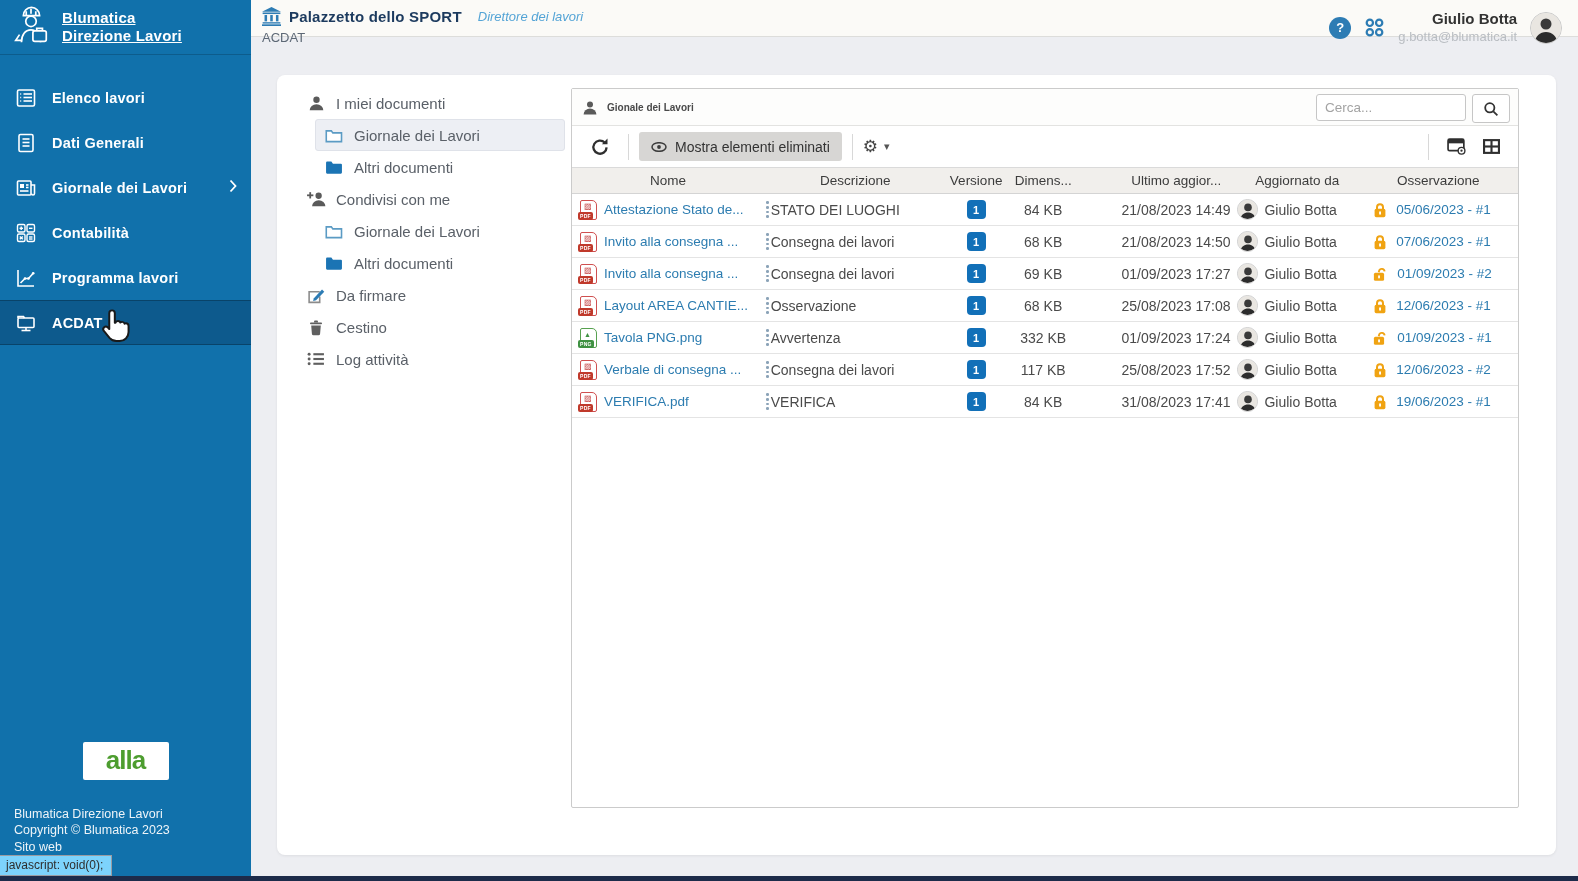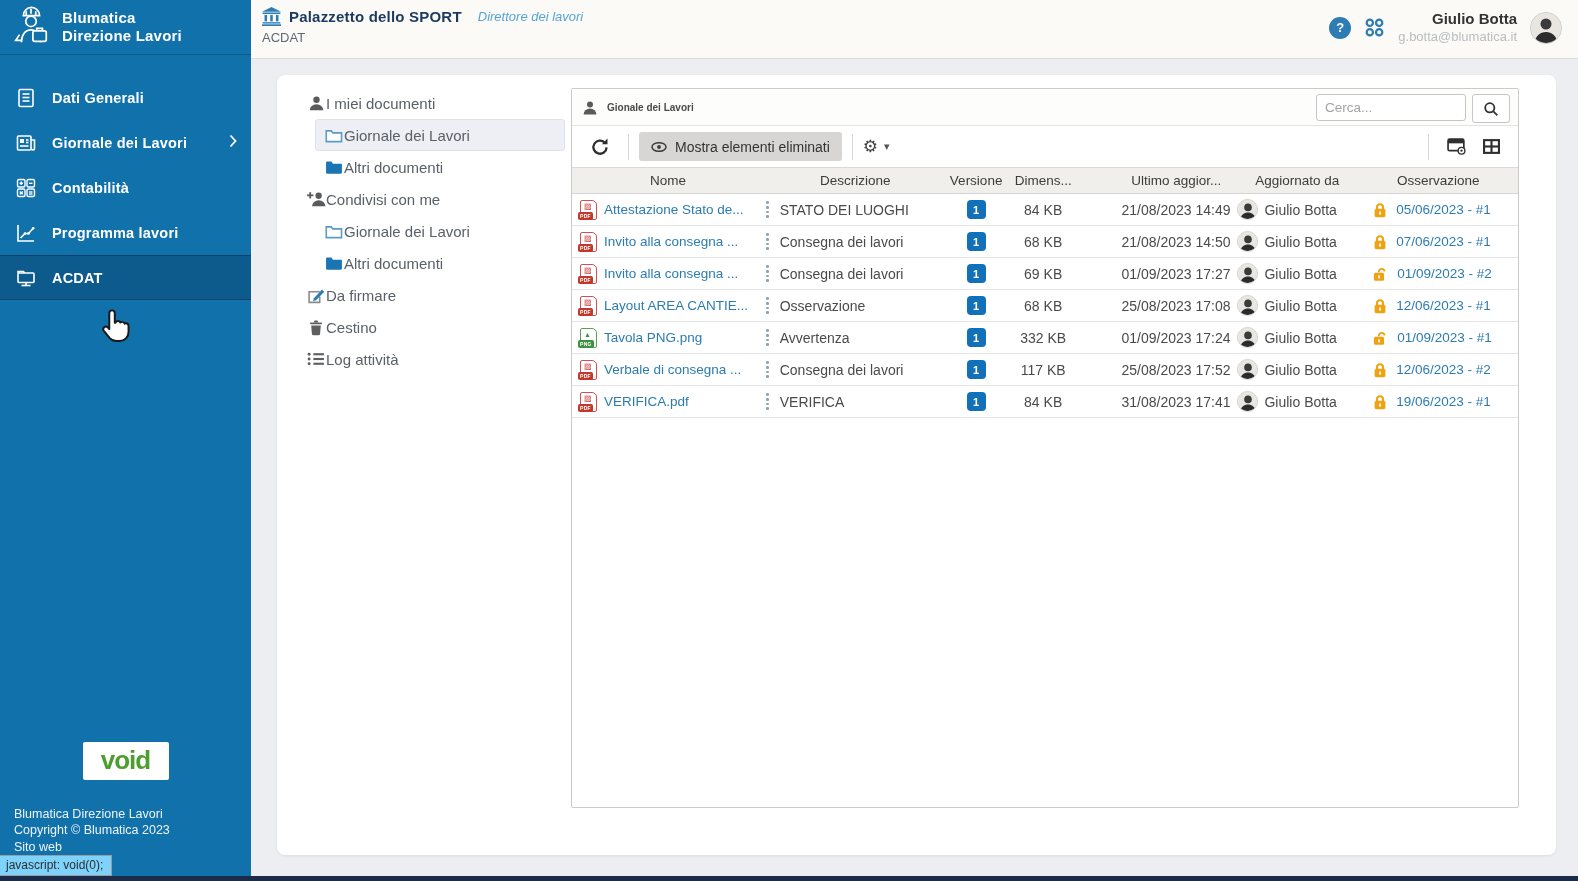--- a/index.html
+++ b/index.html
@@ -1,58 +1,58 @@
 <!DOCTYPE html>
 <html><head>
 <meta charset="utf-8">
 <style>
   * { margin:0; padding:0; box-sizing:border-box; }
   body { font-family:"Liberation Sans", sans-serif; }
   .page { position:relative; width:1578px; height:881px; background:#edeef2; overflow:hidden; }
 
   
   .sidebar { position:absolute; left:0; top:0; bottom:0; width:251px; background:#1171ab; color:#fff; z-index:5; }
-  .brand { display:flex; align-items:center; gap:10px; height:55px; padding:6px 10px; border-bottom:1px solid rgba(0,0,0,.18); }
+  .brand { display:flex; align-items:center; gap:10px; height:55px; padding:6px 10px; border-bottom:1px solid rgba(0,0,0,.18);text-decoration:underline; }
   .brand-logo { width:42px; height:42px; flex:0 0 auto; }
   .brand-txt { line-height:1.2; }
   .brand-l1 { font-size:15px; font-weight:600; letter-spacing:.2px; }
   .brand-l2 { font-size:15px; font-weight:800; letter-spacing:.2px; }
   .side-nav { margin-top:20px; }
   .side-item { position:relative; display:flex; align-items:center; gap:14px; height:45px; padding-left:14px; font-size:14.5px; font-weight:700; letter-spacing:.2px; cursor:pointer; }
   .side-item .s-ico { width:24px; height:24px; display:flex; align-items:center; justify-content:center; flex:0 0 auto; }
   .side-item.active { background:#0d5a8d; box-shadow:inset 0 1px 0 rgba(0,0,0,.25), inset 0 -1px 0 rgba(0,0,0,.25); }
   .side-item .chev { position:absolute; right:14px; top:14px; }
   .side-footer { position:absolute; left:0; right:0; bottom:26px; }
   .igen-box { width:86px; height:38px; margin:0 auto 26px auto; background:#fff; border-radius:2px; display:flex; align-items:center; justify-content:center; font-size:26px; font-weight:800; color:#4d9d2f; letter-spacing:-1px; }
   .side-lines { padding-left:14px; font-size:12.5px; color:#eef4f8; line-height:1.32; }
   .side-lines .lnk { cursor:pointer; }
   .status-tip { position:absolute; left:0; bottom:5px; z-index:60; background:#7dd3fc; border:1px solid #9b9ba1; border-left:none; color:#2e2e2e; font-size:12px; padding:2px 8px 3px 6px; }
   .bottom-strip { position:absolute; left:0; right:0; bottom:0; height:5px; background:#1d2b4a; z-index:55; }
 
   
-  .topbar { position:absolute; left:251px; right:0; top:0; height:59px; background:#fbfaf7; border-bottom:1px solid #dddddb; z-index:4; }
+  .topbar { position:absolute; left:251px; right:0; top:0; height:37px; background:#fbfaf7; border-bottom:1px solid #dddddb; z-index:4; }
   .tb-left { position:absolute; left:11px; top:7px; }
   .tb-row1 { display:flex; align-items:center; gap:8px; }
   .proj-name { font-size:15px; font-weight:800; color:#1c3a5e; letter-spacing:.2px; }
   .proj-role { font-size:13px; font-style:italic; color:#54a4d6; margin-left:8px; }
   .tb-crumb { margin-top:4px; font-size:13px; color:#5d6875; }
   .tb-right { position:absolute; right:16px; top:0; height:55px; display:flex; align-items:center; gap:13px; }
   .help-circle { width:22px; height:22px; border-radius:50%; background:#2d7cb4; color:#fff; font-size:13px; font-weight:800; display:flex; align-items:center; justify-content:center; cursor:pointer; }
   .apps-ico { cursor:pointer; display:flex; }
   .user-block { text-align:right; line-height:1.25; }
   .user-name { font-size:15px; font-weight:800; color:#333; }
   .user-mail { font-size:13px; color:#b9bdc2; }
   .avatar-lg { width:32px; height:32px; border-radius:50%; background:#eee; border:1px solid #c9c9c9; overflow:hidden; cursor:pointer; flex:0 0 auto; }
 
   
   .main-panel { position:absolute; left:277px; top:75px; width:1279px; height:780px; background:#fff; border-radius:8px; box-shadow:0 1px 3px rgba(0,0,0,.07); z-index:3; }
 
   
   .tree { position:absolute; left:20px; top:12px; width:268px; }
-  .tree-item { display:flex; align-items:center; height:32px; font-size:15px; color:#5a6068; cursor:pointer; border:1px solid transparent; border-radius:3px; padding:0 8px; }
+  .tree-item { display:flex; align-items:center; gap:10px; height:32px; font-size:15px; color:#5a6068; cursor:pointer; border:1px solid transparent; border-radius:3px; padding:0 8px; }
   .tree-item .t-ico { width:20px; display:flex; justify-content:center; flex:0 0 auto; }
   .tree-item.lvl1 { margin-left:18px; }
   .tree-item.selected { background:#edeff4; border-color:#dfe2e9; }
 
   
   .tbl-panel { position:absolute; left:294px; top:13px; width:948px; height:720px; border:1px solid #cbcbcb; border-radius:2px; background:#fff; }
   .panel-head { position:relative; height:37px; border-bottom:1px solid #e3e3e1; display:flex; align-items:center; gap:9px; padding:0 10px; background:#fdfdfc; }
   .panel-title { font-size:10px; color:#4a4a4a;font-weight:bold; }
   .search-wrap { position:absolute; right:8px; top:5px; display:flex; gap:6px; }
   .search-input { width:150px; height:27px; border:1px solid #c6c6c6; border-radius:3px; font-size:13.5px; padding:0 8px; color:#444; font-family:"Liberation Sans",sans-serif; }
@@ -67,21 +67,21 @@
   .toolbar .spacer { flex:1; }
 
   
   .thead { display:flex; height:27px; background:#f1efec; border-top:1px solid #dadada; border-bottom:1px solid #d4d4d4; }
   .th { font-size:13.5px; color:#3c3c3c; display:flex; align-items:center; justify-content:center; cursor:pointer; }
   .trow { display:flex; height:32px; border-bottom:1px solid #e4e4e4; align-items:center; cursor:pointer; background:#fff; }
   .td { display:flex; align-items:center; font-size:14px; color:#4a4a4a; overflow:hidden; white-space:nowrap; }
   .c0 { width:200px; } .c1 { width:190px; } .c2 { width:62px; } .c3 { width:78px; }
   .c4 { width:124px;margin-left:36px; } .c5 { width:128px; } .c6 { width:166px; }
   .td.c0 { padding-left:8px; gap:7px; }
-  .td.c1 { gap:9px; }
+  .td.c1 { }
   .td.c2, .td.c3 { justify-content:center; }
   .td.c4 { justify-content:center; }
   .td.c5 { gap:6px; padding-left:2px; }
   .td.c6 { gap:8px; padding-left:14px; }
   .flink { color:#2c7cb0; font-size:13.5px; text-decoration:none; cursor:pointer; overflow:hidden; text-overflow:ellipsis; }
   .obs-link { color:#2c7cb0; font-size:13.5px; cursor:pointer; }
   .badge-ver { width:19px; height:19px; background:#1270b8; border-radius:4px; color:#fff; font-size:11px; font-weight:700; display:flex; align-items:center; justify-content:center; }
   .kebab { display:flex; flex-direction:column; gap:2px; cursor:pointer; padding:2px; }
   .kebab i { width:2.6px; height:2.6px; border-radius:50%; background:#8ba3b8; }
   .avatar-sm { width:21px; height:21px; border-radius:50%; background:#ebebeb; border:1px solid #cfcfcf; overflow:hidden; flex:0 0 auto; }
@@ -122,20 +122,34 @@
       </span>
       <span class="brand-txt">
         <div class="brand-l1">Blumatica</div>
         <div class="brand-l2">Direzione Lavori</div>
       </span>
     </div>
     <div class="side-nav" id="side-nav">
         <div class="side-item">
           <span class="s-ico">
             <svg viewBox="0 0 22 22" width="22" height="22" fill="none" stroke="#fff" stroke-width="1.6">
+              <rect x="2.5" y="3" width="17" height="16" rx="1.5"></rect>
+              <line x1="8.5" y1="7" x2="17" y2="7"></line>
+              <line x1="8.5" y1="10.5" x2="17" y2="10.5"></line>
+              <line x1="8.5" y1="14" x2="17" y2="14"></line>
+              <line x1="5.2" y1="7" x2="6.2" y2="7"></line>
+              <line x1="5.2" y1="10.5" x2="6.2" y2="10.5"></line>
+              <line x1="5.2" y1="14" x2="6.2" y2="14"></line>
+            </svg>
+          </span>
+          <span>Elenco lavori</span>
+        </div>
+        <div class="side-item">
+          <span class="s-ico">
+            <svg viewBox="0 0 22 22" width="22" height="22" fill="none" stroke="#fff" stroke-width="1.6">
               <rect x="4" y="2.5" width="14" height="17" rx="1.5"></rect>
               <line x1="7.5" y1="7" x2="14.5" y2="7"></line>
               <line x1="7.5" y1="10.5" x2="14.5" y2="10.5"></line>
               <line x1="7.5" y1="14" x2="14.5" y2="14"></line>
             </svg>
           </span>
           <span>Dati Generali</span>
         </div>
         <div class="side-item">
           <span class="s-ico">
@@ -189,21 +203,21 @@
               <path d="M3 6 v-1.5 h5.5 l1 1.5"></path>
               <rect x="3" y="6" width="16" height="9.5" rx="1"></rect>
               <line x1="11" y1="15.5" x2="11" y2="18.5"></line>
               <line x1="6.5" y1="18.5" x2="15.5" y2="18.5"></line>
             </svg>
           </span>
           <span>ACDAT</span>
         </div>
       </div>
     <div class="side-footer">
-      <div class="igen-box">void</div>
+      <div class="igen-box">alla</div>
       <div class="side-lines">
         <div>Blumatica Direzione Lavori</div>
         <div>Copyright © Blumatica 2023</div>
         <div class="lnk">Sito web</div>
       </div>
     </div>
   </div>
 
   <div class="topbar">
     <div class="tb-left">

